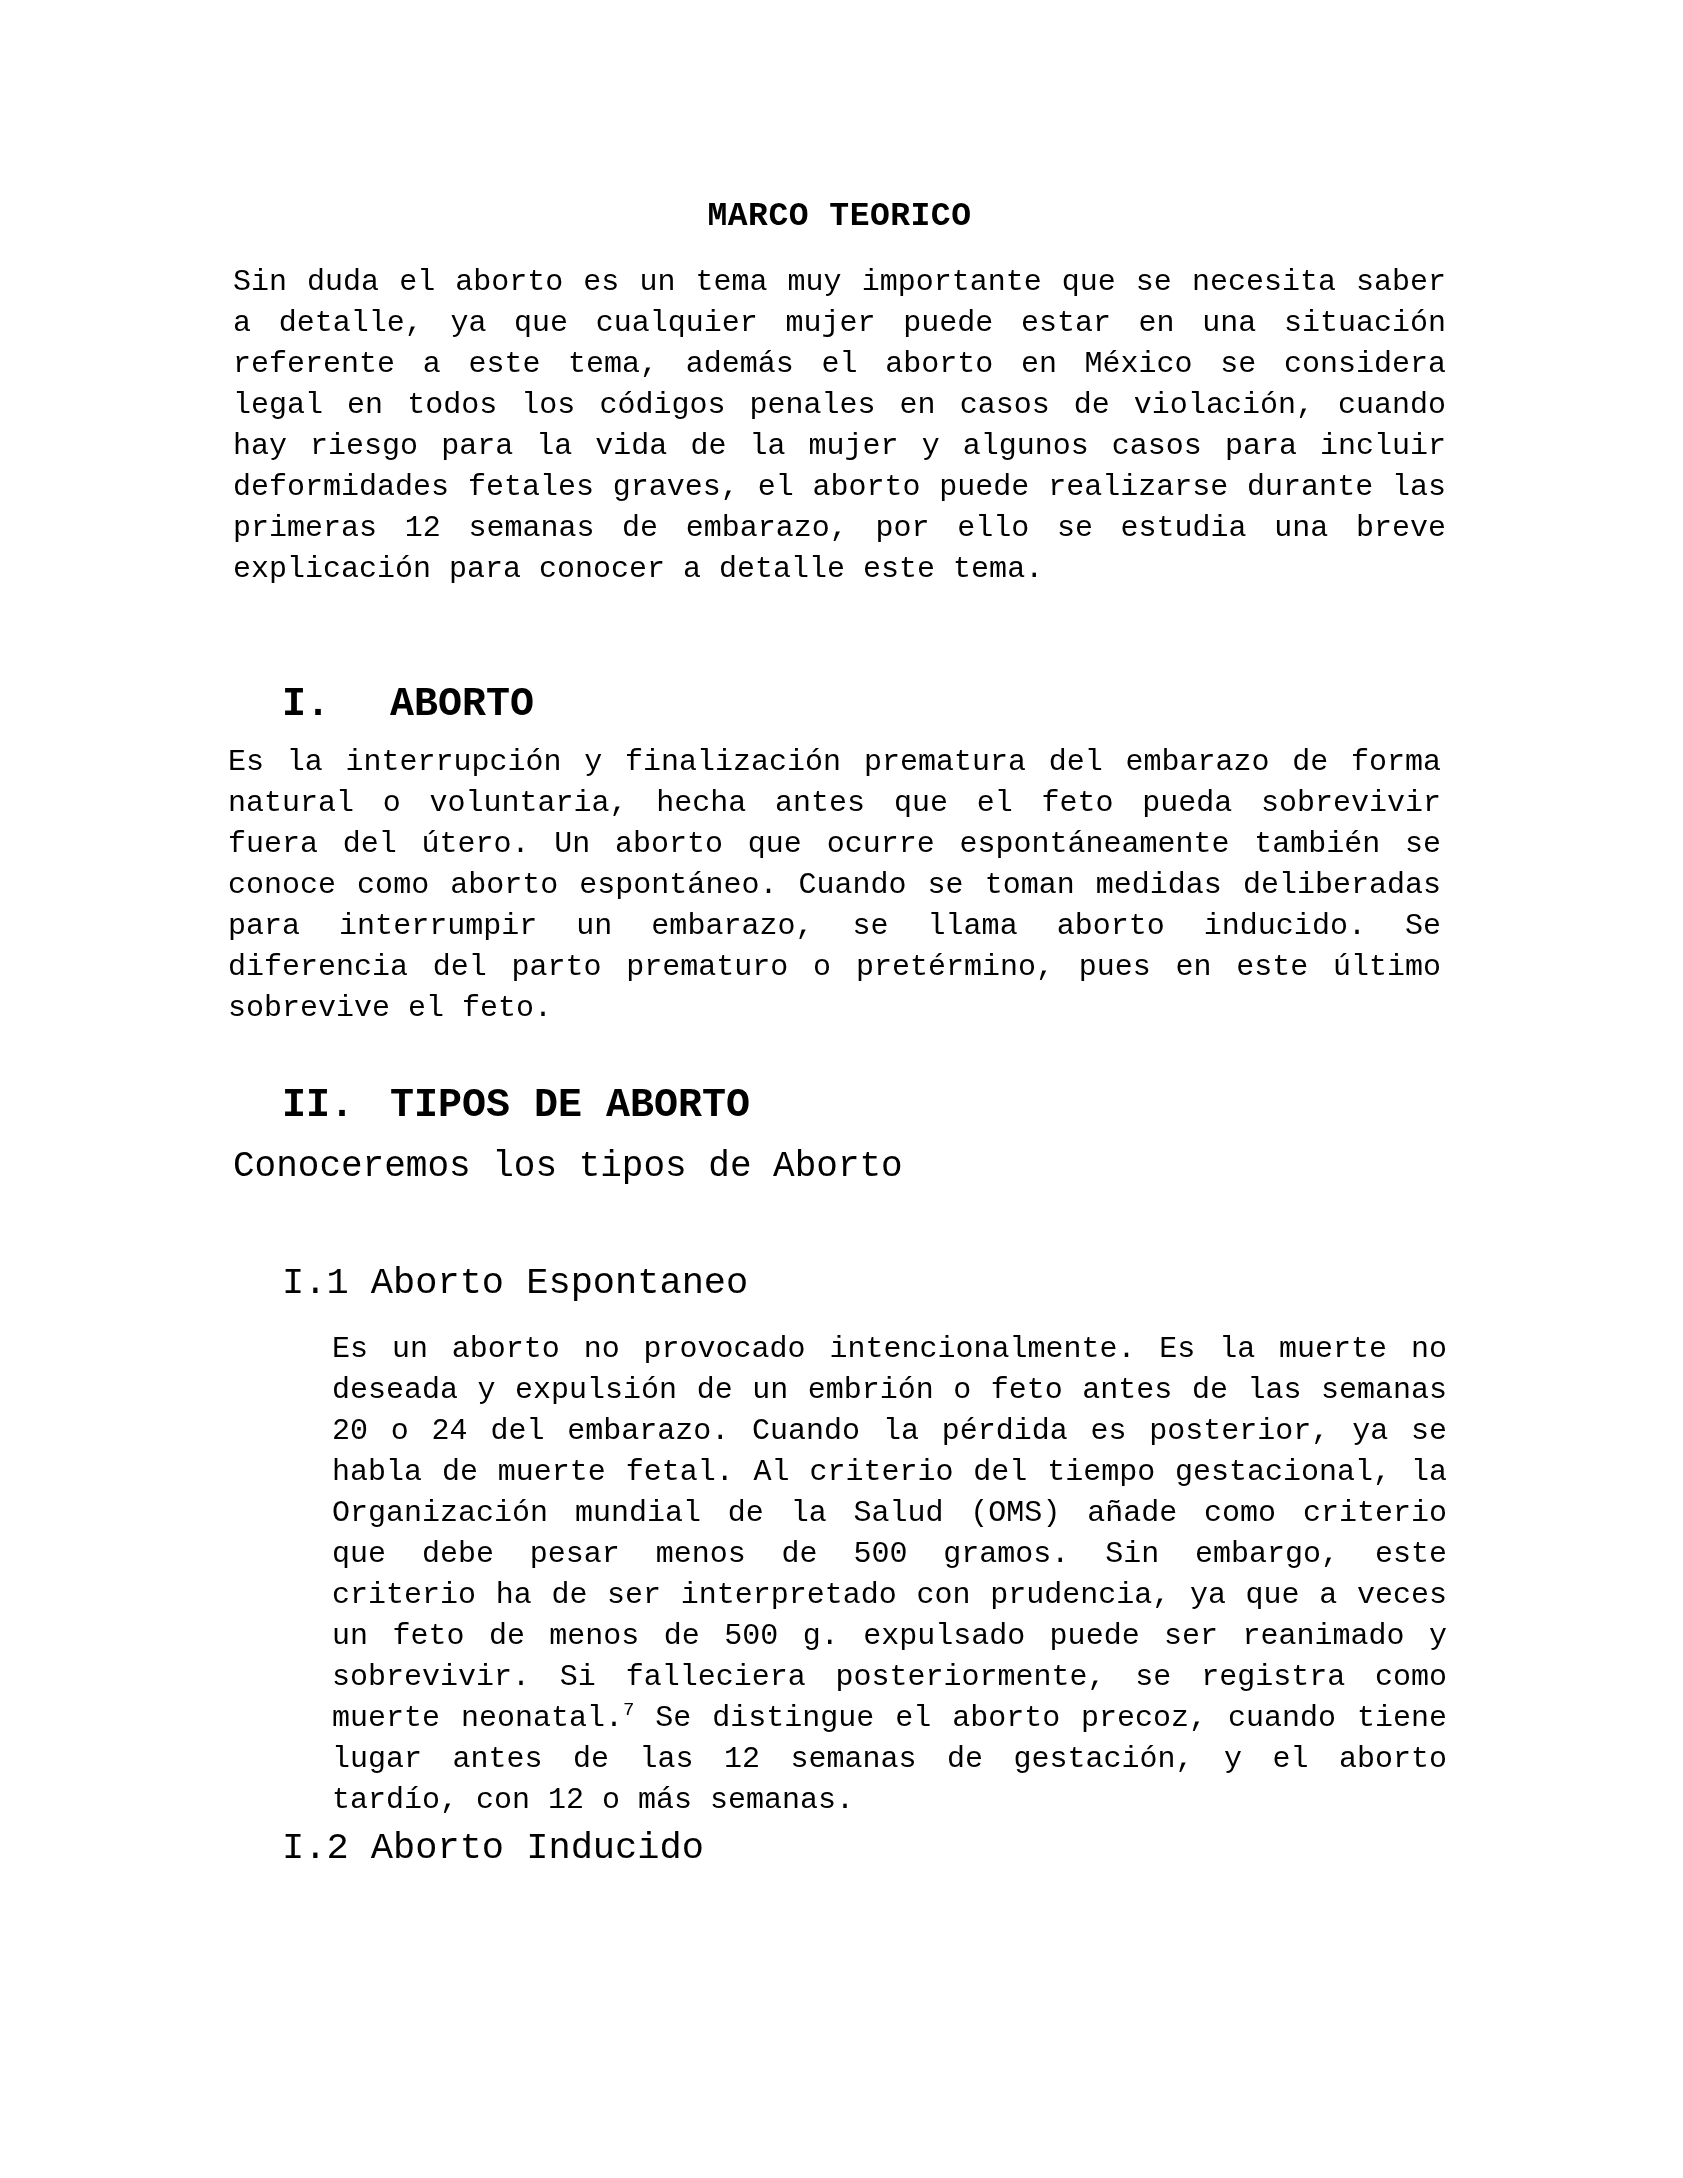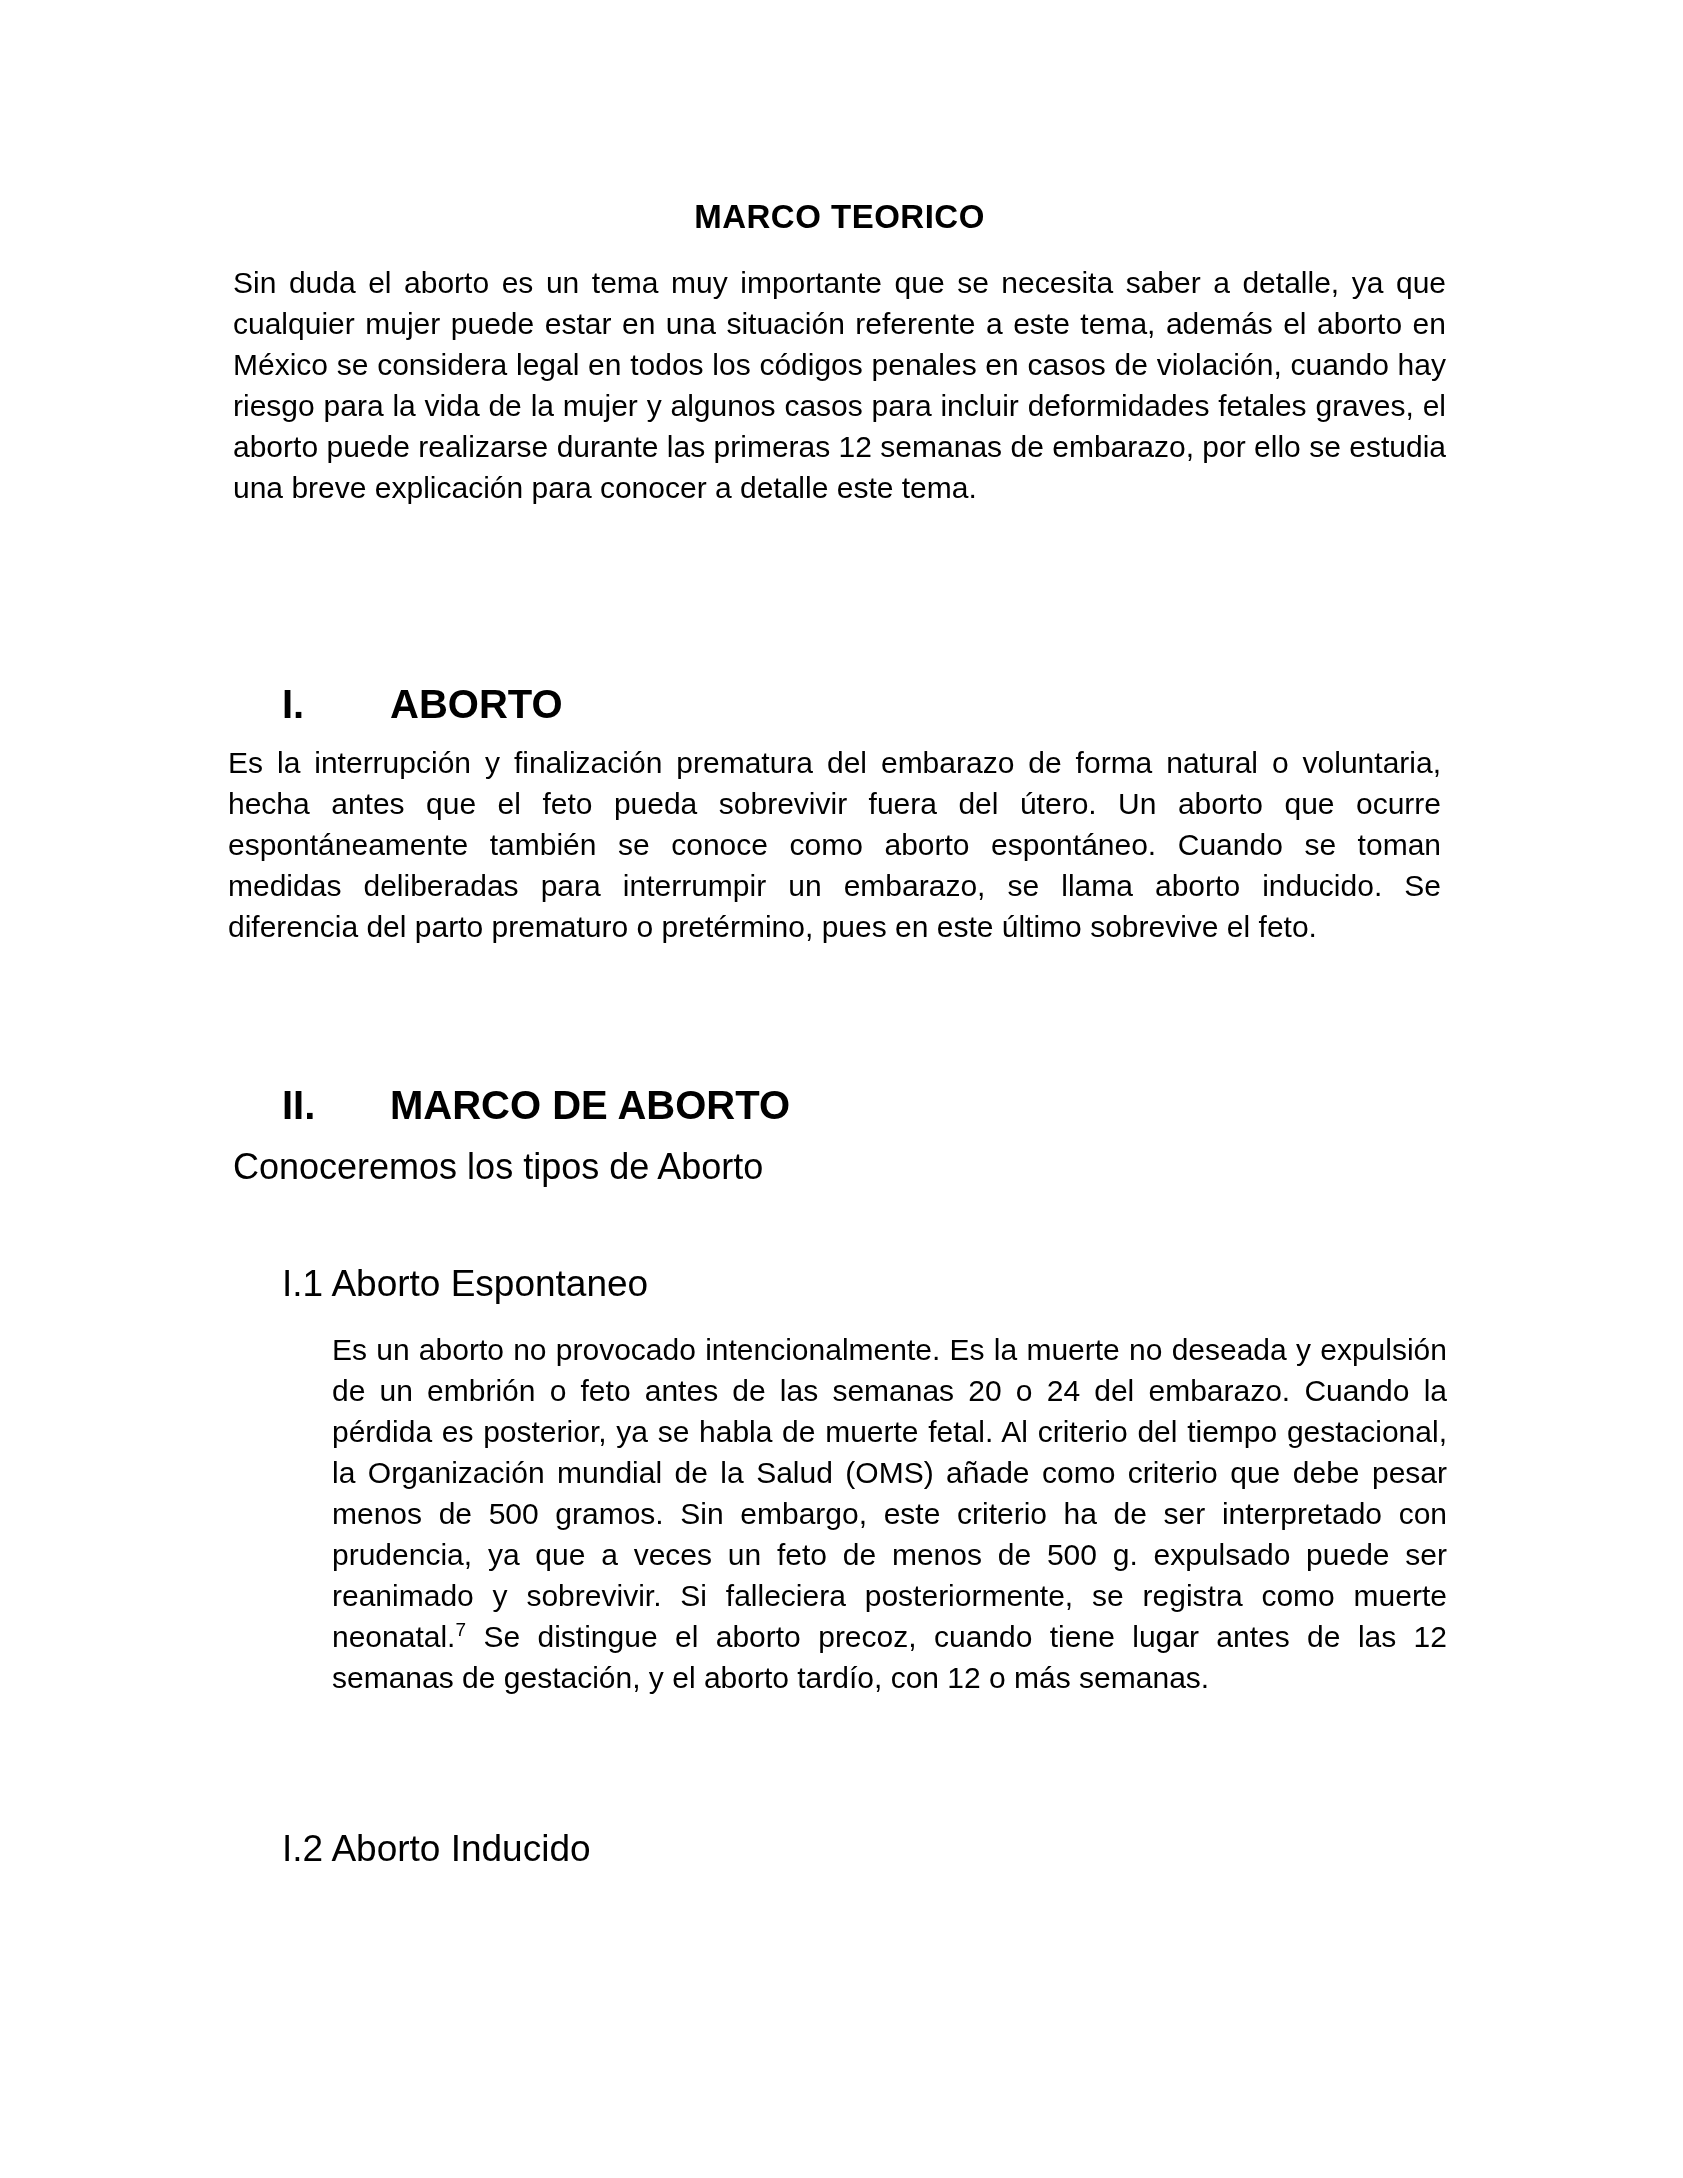--- a/index.html
+++ b/index.html
@@ -5,21 +5,21 @@
   html, body {
     margin: 0;
     padding: 0;
     background: #ffffff;
   }
   .page {
     position: relative;
     width: 1683px;
     height: 2178px;
     background: #ffffff;
-    font-family: Liberation Sans, sans-serif;
+    font-family: Liberation Mono, monospace;
     color: #000000;
     overflow: hidden;
   }
   .abs { position: absolute; }
   .doc-title {
     left: 233px;
     top: 196px;
     width: 1213px;
     font-size: 33px;
     font-weight: bold;
@@ -90,21 +90,21 @@
 
   <div class="abs body-text p-intro">Sin duda el aborto es un tema muy importante que se necesita saber a detalle, ya que cualquier mujer puede estar en una situación referente a este tema, además el aborto en México se considera legal en todos los códigos penales en casos de violación, cuando hay riesgo para la vida de la mujer y algunos casos para incluir deformidades fetales graves, el aborto puede realizarse durante las primeras 12 semanas de embarazo, por ello se estudia una breve explicación para conocer a detalle este tema.</div>
 
   <div class="abs heading h-sec1">
     <span class="num">I.</span><span>ABORTO</span>
   </div>
 
   <div class="abs body-text p-sec1">Es la interrupción y finalización prematura del embarazo de forma natural o voluntaria, hecha antes que el feto pueda sobrevivir fuera del útero.  Un aborto que ocurre espontáneamente también se conoce como aborto espontáneo.  Cuando se toman medidas deliberadas para interrumpir un embarazo, se llama aborto inducido.   Se diferencia del parto prematuro o pretérmino, pues en este último sobrevive el feto.</div>
 
   <div class="abs heading h-sec2">
-    <span class="num">II.</span><span>MARCO DE ABORTO</span>
+    <span class="num">II.</span><span>TIPOS DE ABORTO</span>
   </div>
 
   <div class="abs line-plain conoce">Conoceremos los tipos de Aborto</div>
 
   <div class="abs sub-heading h-sub1">I.1 Aborto Espontaneo</div>
 
   <div class="abs body-text p-sub1"><span>Es un aborto no provocado intencionalmente. Es la muerte no deseada y expulsión de un embrión o feto antes de las semanas 20 o 24 del embarazo. Cuando la pérdida es posterior, ya se habla de muerte fetal.  Al criterio del tiempo gestacional, la Organización mundial de la Salud (OMS) añade como criterio que debe pesar menos de 500 gramos. Sin embargo, este criterio ha de ser interpretado con prudencia, ya que a veces un feto de menos de 500 g. expulsado puede ser reanimado y sobrevivir.  Si falleciera posteriormente, se registra como muerte neonatal.</span><sup class="fn">7</sup><span> Se distingue el aborto precoz, cuando tiene lugar antes de las 12 semanas de gestación, y el aborto tardío, con 12 o más semanas.</span></div>
 
   <div class="abs sub-heading h-sub2">I.2 Aborto Inducido</div>
 

